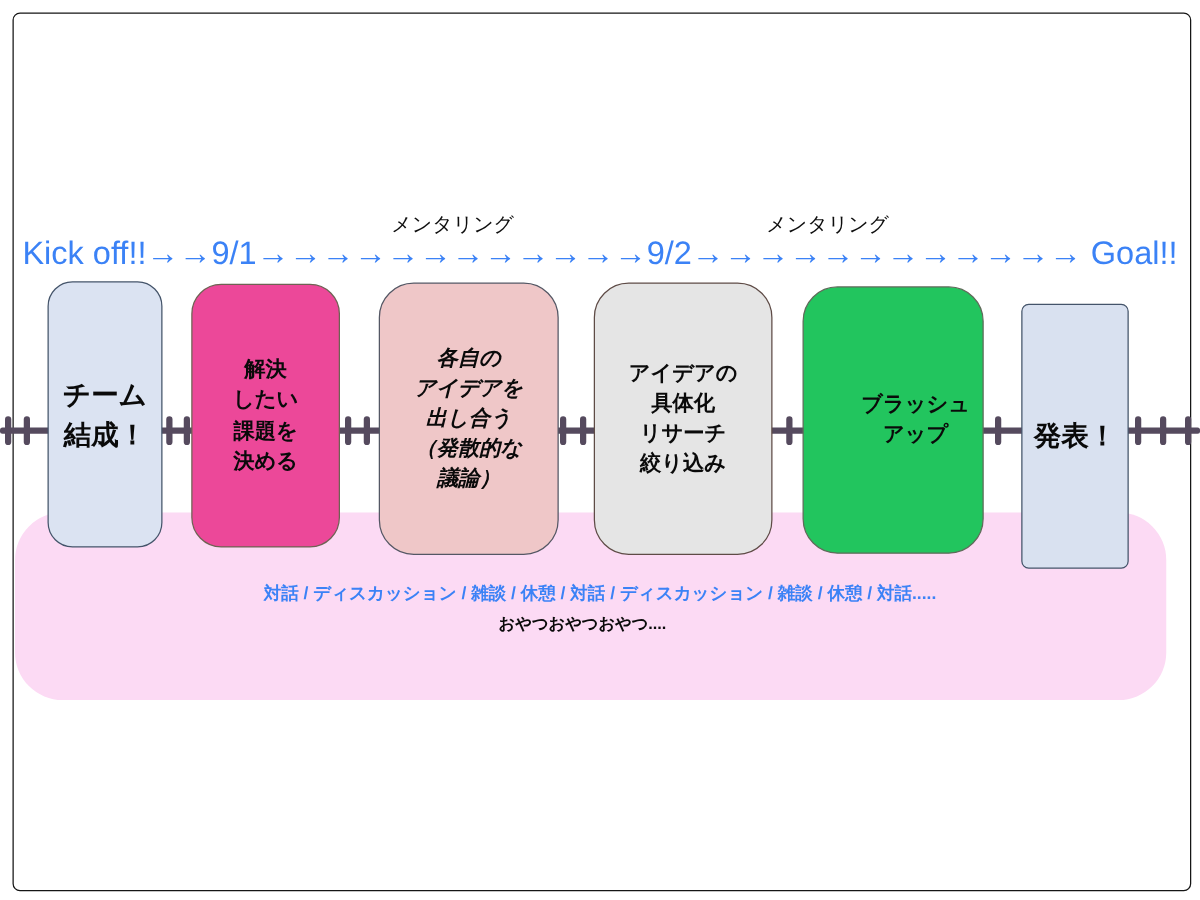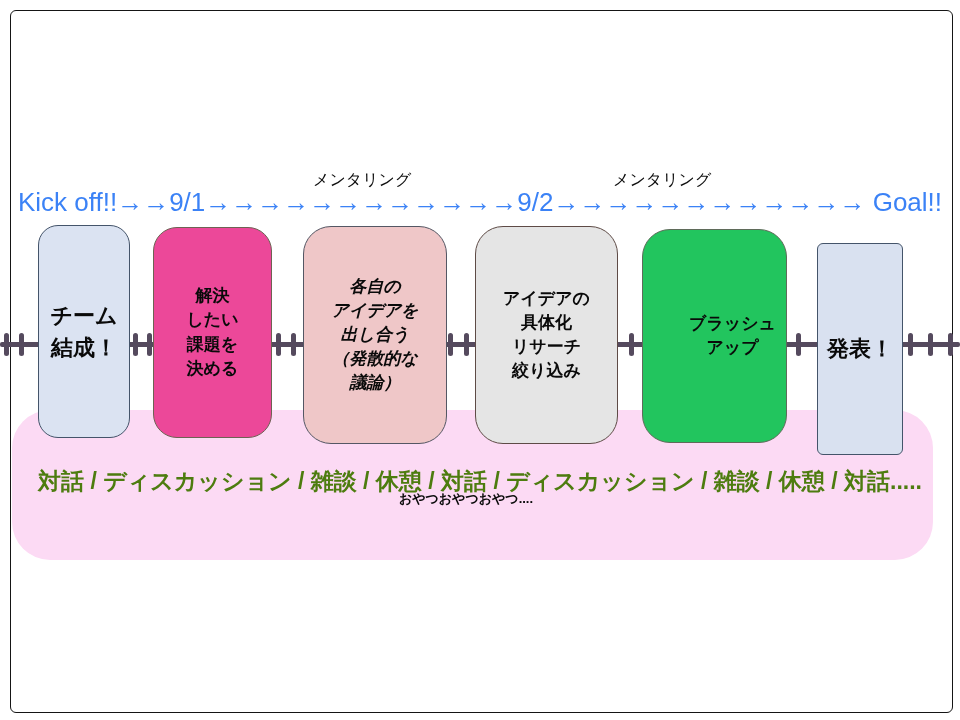--- a/index.html
+++ b/index.html
@@ -48,21 +48,21 @@
   .stage-4{left:475px;top:226px;width:143px;height:218px;border-radius:28px;}
   .stage-5{left:642px;top:229px;width:145px;height:214px;border-radius:28px;}
   .stage-6{left:817px;top:231px;width:86px;height:212px;border-radius:6px;margin-top:12px;}
   .stage-1 .stage-label,.stage-6 .stage-label{font-size:22px;}
   .activities-panel{
     position:absolute;left:12px;top:410px;width:921px;height:150px;
     border-radius:38px;z-index:1;
   }
   .activities-line1{
     position:absolute;left:0;top:466px;width:960px;text-align:center;
-    font-size:23px;font-weight:700;z-index:2;color:#4d7c0f;
+    font-size:14px;font-weight:700;z-index:2;color:#3b82f6;
   }
   .activities-line2{
     position:absolute;left:-14px;top:490px;width:960px;text-align:center;
     font-size:13px;font-weight:700;z-index:2;color:#0a0a0a;
   }
 </style>
 </head>
 <body>
 
 <div class="slide-border"></div>

